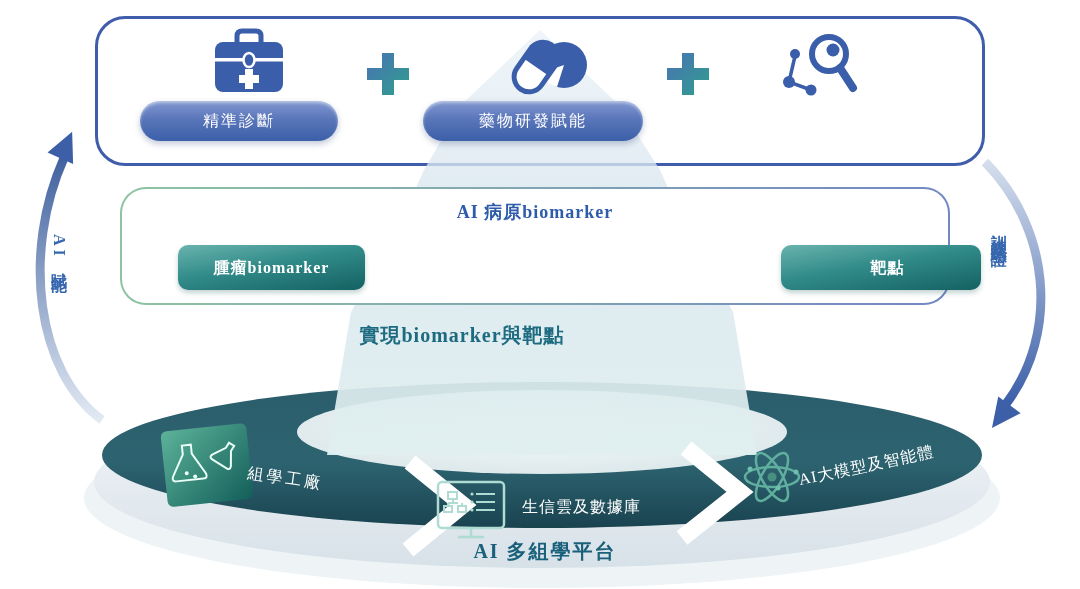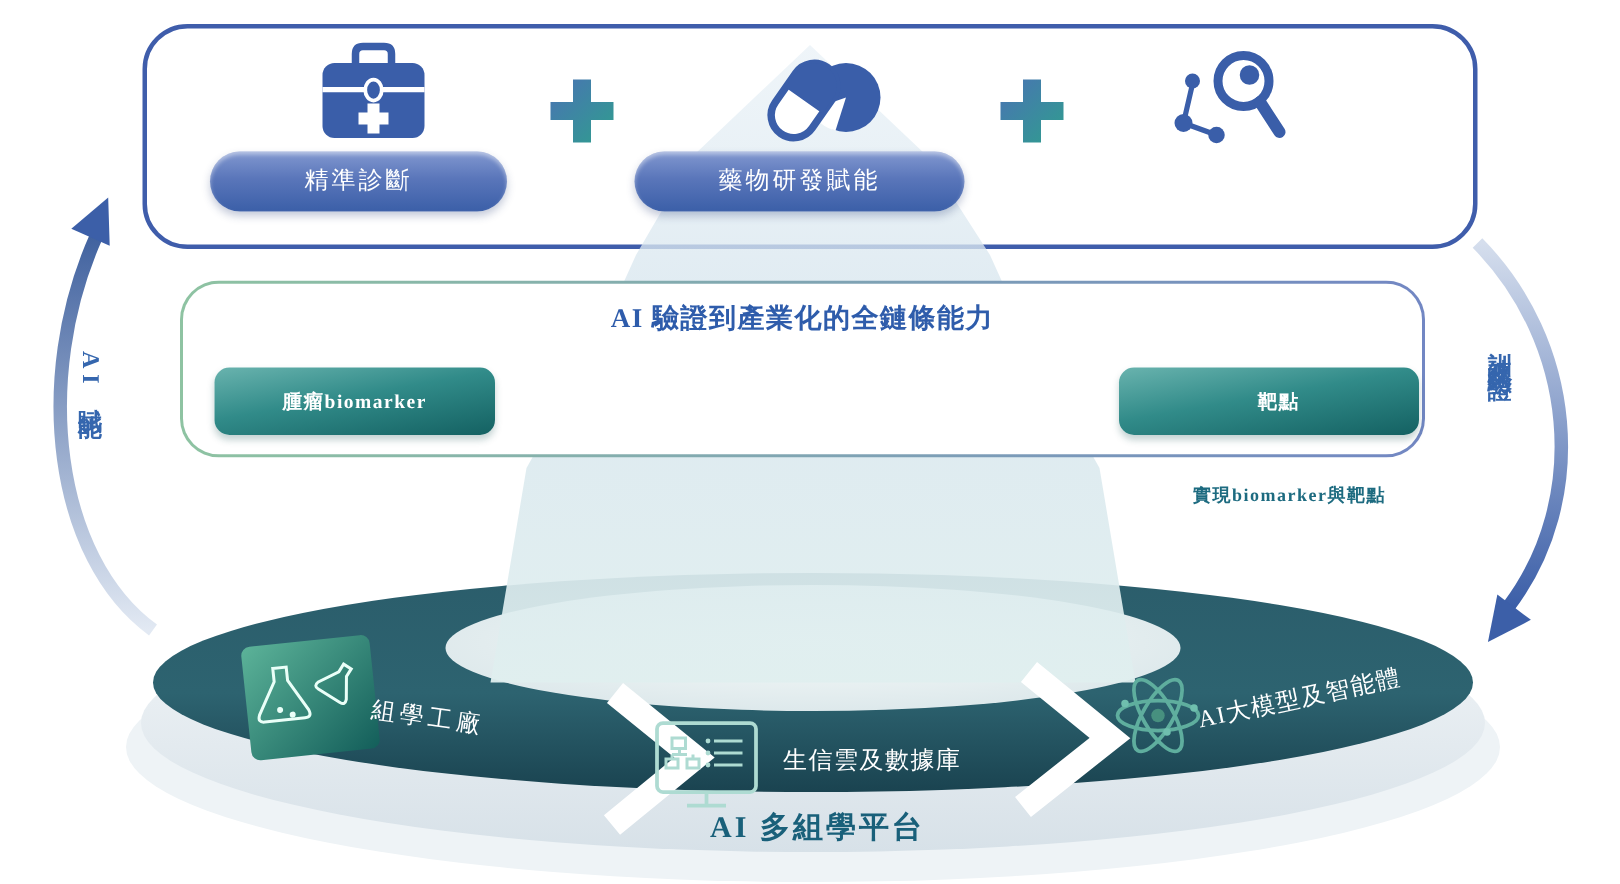--- a/index.html
+++ b/index.html
@@ -18,25 +18,25 @@
   
   .ring-svg{left:0;top:0;z-index:2;}
   
   .middle-box{left:120px;top:187px;width:830px;height:118px;box-sizing:border-box;
               border:2px solid transparent;border-radius:26px;z-index:3;
               background:linear-gradient(#fff,#fff) padding-box,
                          linear-gradient(90deg,#8ec3a2,#7287c3) border-box;}
   .mid-title{left:120px;width:830px;text-align:center;top:200px;font-size:18px;font-weight:bold;
              color:#2e5cab;letter-spacing:1px;z-index:4;}
   .teal-btn{top:245px;width:187px;height:45px;line-height:45px;border-radius:10px;text-align:center;
-            color:#fff;font-size:13px;font-weight:bold;letter-spacing:1px;z-index:4;
+            color:#fff;font-size:16px;font-weight:bold;letter-spacing:1px;z-index:4;
             background:linear-gradient(170deg,#69b3ae 0%,#318b89 45%,#146162 100%);
-            box-shadow:0 3px 5px rgba(20,80,80,.25);}
-  .beam-line1{left:0;width:924px;text-align:right;top:322px;color:#1d6b80;font-weight:bold;
-              font-size:12px;letter-spacing:1px;z-index:4;}
+            box-shadow:0 3px 5px rgba(20,80,80,.25);margin-left:35px;}
+  .beam-line1{left:0;width:924px;text-align:center;top:322px;color:#1d6b80;font-weight:bold;
+              font-size:20px;letter-spacing:1px;z-index:4;}
   .beam-line2{left:0;width:1080px;text-align:center;top:368px;color:#5ea6b5;
               font-size:15px;letter-spacing:2px;z-index:4;}
   .v-label{writing-mode:vertical-rl;text-orientation:mixed;font-size:16px;font-weight:bold;
            color:#3566ae;letter-spacing:4px;z-index:4;}
   .icon{z-index:4;}
   svg text{font-family:"Liberation Serif","DejaVu Serif",serif;}
 </style>
 </head>
 <body>
 
@@ -190,21 +190,21 @@
       <circle cx="36" cy="64" r="5.5" fill="#3a5ea9"></circle>
       <circle cx="54" cy="28" r="17" fill="none" stroke="#3a5ea9" stroke-width="6"></circle>
       <circle cx="58" cy="24" r="6.5" fill="#3a5ea9"></circle>
       <path d="M65,42 L78,62" stroke="#3a5ea9" stroke-width="8" stroke-linecap="round"></path>
     </svg>
   </div>
 
   <div class="abs blue-btn" style="left:140px;width:198px;">精準診斷</div>
   <div class="abs blue-btn" style="left:423px;width:220px;">藥物研發賦能</div>
 
-  <div class="abs mid-title">AI 驗證到產業化的全鏈條能力</div>
+  <div class="abs mid-title">AI 病原biomarker</div>
   <div class="abs teal-btn" style="left:143px;">腫瘤biomarker</div>
   <div class="abs teal-btn" style="left:746px;padding-left:13px;">靶點</div>
 
   <div class="abs beam-line1">實現biomarker與靶點</div>
 
   <div class="abs v-label" style="left:48px;top:234px;">AI賦能</div>
   <div class="abs v-label" style="left:988px;top:222px;">訓練及驗證</div>
 
 </div>
 

